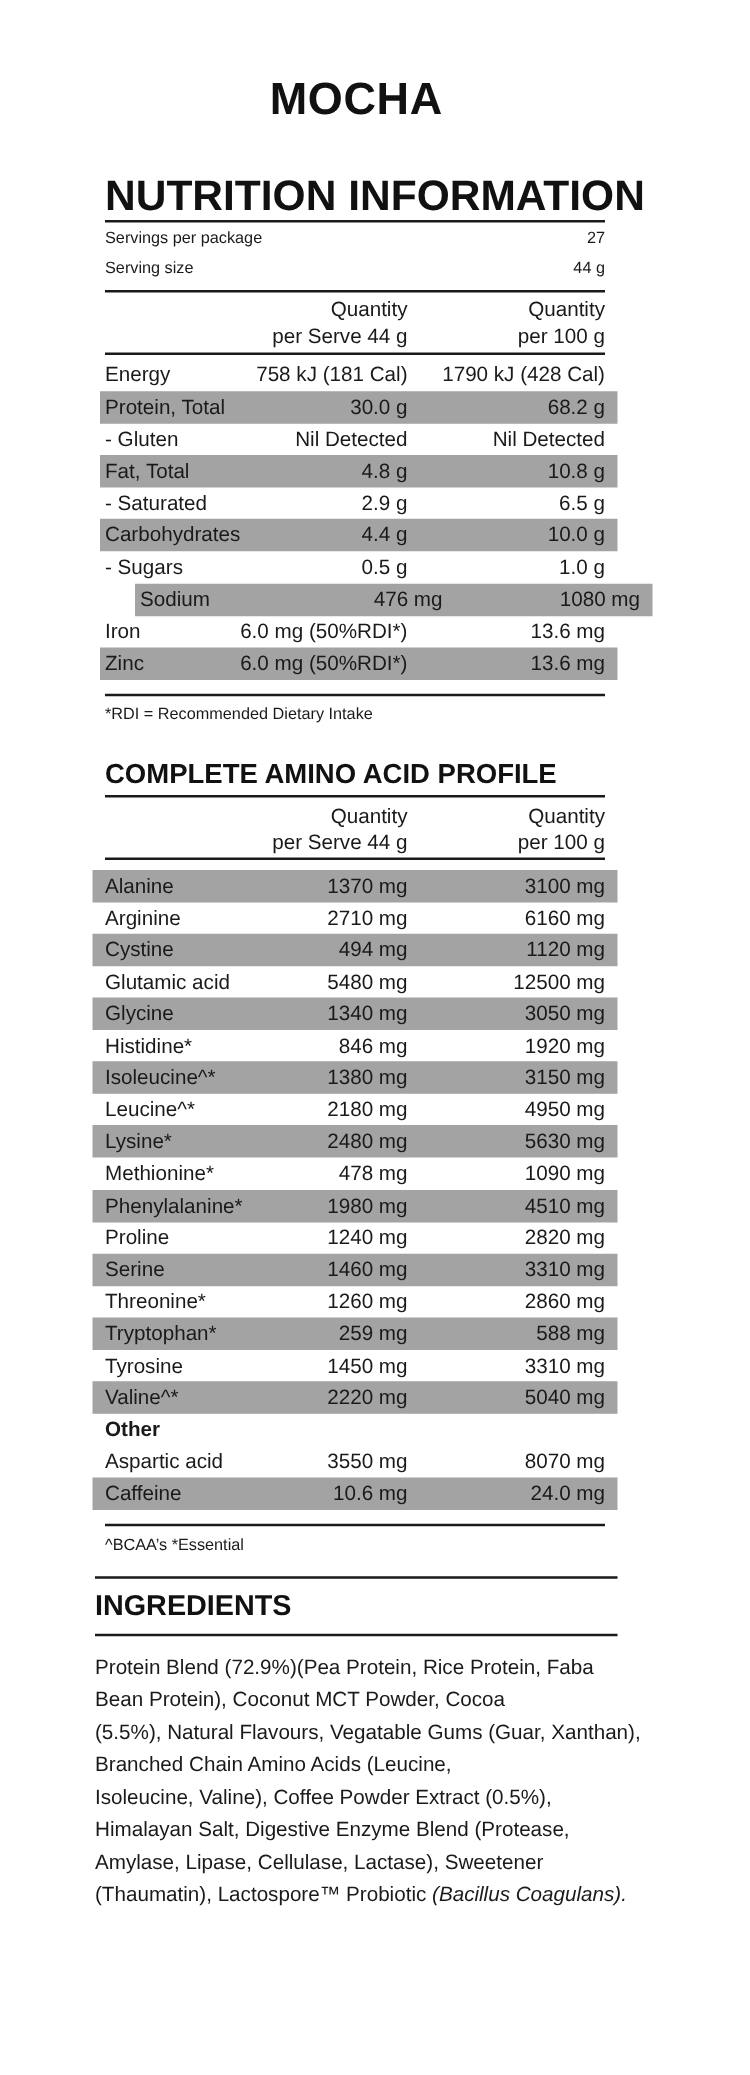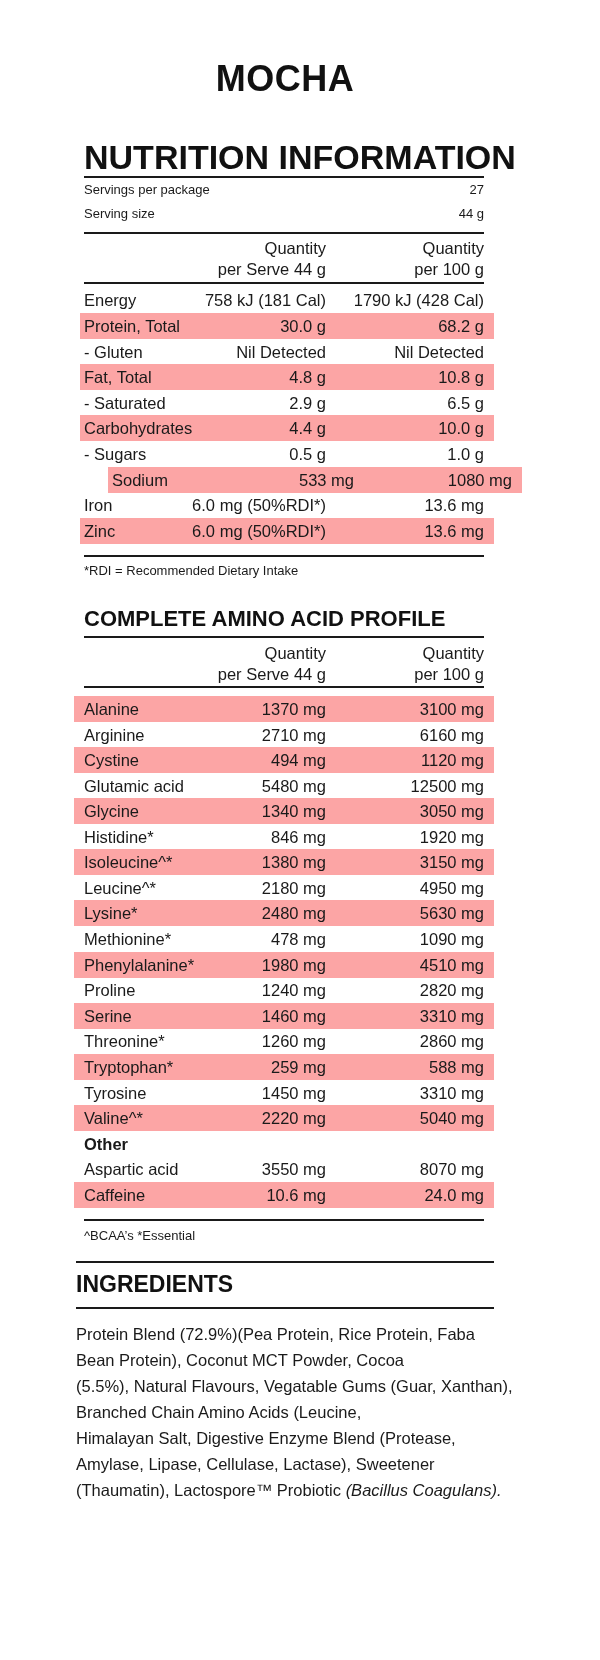--- a/index.html
+++ b/index.html
@@ -3,21 +3,21 @@
 <meta charset="utf-8">
 <style>
   html, body { margin:0; padding:0; background:#ffffff; }
   body { width:600px; height:1660px; position:relative; overflow:hidden;
          font-family:"Liberation Sans", "DejaVu Sans", sans-serif; color:#1a1a1a; }
   .title { position:absolute; top:58px; left:0; width:570px; text-align:center;
            font-size:36px; font-weight:bold; letter-spacing:0.5px; color:#111; }
   .section-title { position:absolute; font-weight:bold; color:#111; white-space:nowrap; }
   .rule { position:absolute; height:2px; background:#1a1a1a; }
   .row { position:absolute; height:26px; display:flex; align-items:center; font-size:16.5px; }
-  .row.shaded { background:#fca5a5; }
+  .row.shaded { background:#a3a3a3; }
   .cell-label { position:absolute; white-space:nowrap; }
   .cell-v1 { position:absolute; text-align:right; white-space:nowrap; }
   .cell-v2 { position:absolute; text-align:right; white-space:nowrap; }
   .hdr { position:absolute; font-size:16.5px; text-align:right; line-height:21px; white-space:nowrap; }
   .plain { position:absolute; font-size:13px; white-space:nowrap; }
   .bold { font-weight:bold; }
   .ingredients { position:absolute; left:76px; top:1401px; width:470px; font-size:16.5px; line-height:26px; }
   .ingredients span.line { display:block; white-space:nowrap; }
   .ingredients em { font-style:italic; }
 </style>
@@ -75,21 +75,21 @@
   <span class="cell-v1" style="right:168px;">4.4 g</span>
   <span class="cell-v2" style="right:10px;">10.0 g</span>
 </div>
 <div class="row" style="left:80px; width:414px; top:441px;">
   <span class="cell-label" style="left:4px;">- Sugars</span>
   <span class="cell-v1" style="right:168px;">0.5 g</span>
   <span class="cell-v2" style="right:10px;">1.0 g</span>
 </div>
 <div class="row shaded" style="left:80px; width:414px; top:467px;margin-left:28px;">
   <span class="cell-label" style="left:4px;">Sodium</span>
-  <span class="cell-v1" style="right:168px;">533 mg</span>
+  <span class="cell-v1" style="right:168px;">476 mg</span>
   <span class="cell-v2" style="right:10px;">1080 mg</span>
 </div>
 <div class="row" style="left:80px; width:414px; top:492px;">
   <span class="cell-label" style="left:4px;">Iron</span>
   <span class="cell-v1" style="right:168px;">6.0 mg (50%RDI*)</span>
   <span class="cell-v2" style="right:10px;">13.6 mg</span>
 </div>
 <div class="row shaded" style="left:80px; width:414px; top:518px;">
   <span class="cell-label" style="left:4px;">Zinc</span>
   <span class="cell-v1" style="right:168px;">6.0 mg (50%RDI*)</span>
@@ -214,16 +214,17 @@
 <div class="rule" style="left:76px; top:1261px; width:418px;"></div>
 
 <div class="section-title" style="left:76px; top:1271px; font-size:23px;">INGREDIENTS</div>
 <div class="rule" style="left:76px; top:1307px; width:418px;"></div>
 
 <div class="ingredients" style="top:1321px;">
   <span class="line">Protein Blend (72.9%)(Pea Protein, Rice Protein, Faba</span>
   <span class="line">Bean Protein), Coconut MCT Powder, Cocoa</span>
   <span class="line">(5.5%), Natural Flavours, Vegatable Gums (Guar, Xanthan),</span>
   <span class="line">Branched Chain Amino Acids (Leucine,</span>
+  <span class="line">Isoleucine, Valine), Coffee Powder Extract (0.5%),</span>
   <span class="line">Himalayan Salt, Digestive Enzyme Blend (Protease,</span>
   <span class="line">Amylase, Lipase, Cellulase, Lactase), Sweetener</span>
   <span class="line"><span>(Thaumatin), Lactospore™ Probiotic </span><em>(Bacillus Coagulans).</em></span>
 </div>
 
 </body></html>

